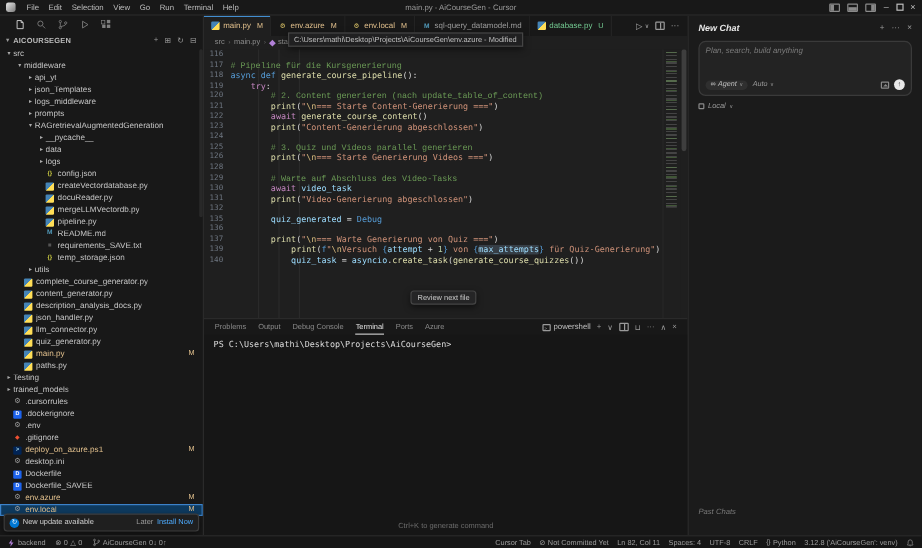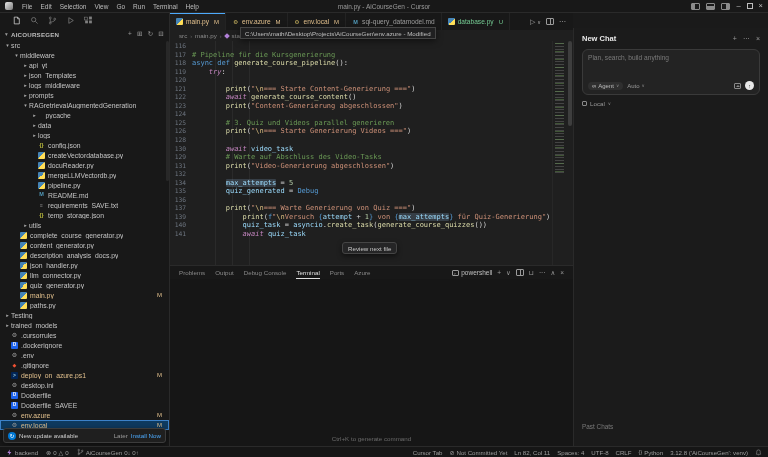--- a/index.html
+++ b/index.html
@@ -71,21 +71,21 @@
 
   .breadcrumb{height:11px;flex:none;display:flex;align-items:center;font-size:6.2px;color:#8c8c8c;padding:0 9px;gap:3px;background:#1f1f1f;}
   .crumb-sep{color:#666;font-size:5.5px;}
   .crumb-sym{width:4px;height:4px;background:#b180d7;transform:rotate(45deg);flex:none;}
 
   
   .editor{position:relative;flex:1;overflow:hidden;font-family:"DejaVu Sans Mono","Liberation Mono",monospace;font-size:7px;padding-top:1px;}
   .code-line{display:flex;height:8.55px;line-height:8.55px;white-space:pre;}
   .ln{width:22px;flex:none;text-align:right;padding-right:6px;color:#6e7681;font-size:6.3px;}
   .lc{flex:1;overflow:hidden;}
-  .tk-p{color:#d4d4d4;} .tk-c{color:#6a9955;} .tk-k{color:#569cd6;} .tk-kc{color:#c586c0;font-style:italic;}
+  .tk-p{color:#d4d4d4;} .tk-c{color:#6a9955;font-family:Liberation Mono, monospace;} .tk-k{color:#569cd6;} .tk-kc{color:#c586c0;}
   .tk-f{color:#dcdcaa;} .tk-s{color:#ce9178;} .tk-e{color:#d7ba7d;} .tk-n{color:#b5cea8;}
   .tk-v{color:#9cdcfe;} .tk-b{color:#569cd6;}
   .tk-vh{color:#9cdcfe;background:rgba(90,110,130,.40);border-radius:1px;}
   .guide{position:absolute;top:0;bottom:0;width:1px;background:rgba(255,255,255,.05);}
   .minimap{position:absolute;right:6px;top:0;bottom:0;width:15px;border-left:1px solid rgba(255,255,255,.04);background:#1f1f1f;}
   .minimap-inner{position:absolute;left:2px;right:3px;top:2px;height:58%;
     background:repeating-linear-gradient(to bottom,rgba(106,153,85,.45) 0 1px,transparent 1px 8px),
                repeating-linear-gradient(to bottom,rgba(200,200,200,.22) 0 1px,transparent 1px 3px);}
   .vscroll{position:absolute;right:0;top:0;bottom:0;width:6px;}
   .vthumb{position:absolute;top:0;left:1px;width:4px;height:85px;background:rgba(120,120,120,.35);border-radius:2px;}
@@ -100,21 +100,21 @@
   .panel-tab.active{color:#e0e0e0;}
   .panel-tab.active::after{content:"";position:absolute;left:0;right:0;bottom:-2.5px;height:1px;background:#e0e0e0;}
   .panel-actions{margin-left:auto;display:flex;align-items:center;gap:5px;color:#9a9a9a;font-size:6.5px;}
   .shell-item{display:flex;align-items:center;gap:2px;color:#c0c0c0;}
   .term-ic{width:7px;height:6px;border:1px solid #9a9a9a;border-radius:1px;font-size:4px;line-height:5px;text-align:center;color:#9a9a9a;}
   .terminal{flex:1;background:#161616;position:relative;}
   .term-line{font-family:"DejaVu Sans Mono","Liberation Mono",monospace;font-size:7px;color:#dcdcdc;padding:4px 8px;white-space:pre;}
   .term-hint{position:absolute;bottom:4px;left:0;right:0;text-align:center;font-size:6.2px;color:#6b6b6b;}
 
   
-  .chat{position:absolute;top:28px;right:0;width:195px;bottom:11px;background:#1b1b1b;border-left:1px solid #2a2a2a;padding:6px 8px;}
+  .chat{position:absolute;top:13px;right:0;width:195px;bottom:11px;background:#1b1b1b;border-left:1px solid #2a2a2a;padding:6px 8px;font-style:italic;}
   .chat-header{display:flex;align-items:center;font-size:7.5px;font-weight:bold;color:#e8e8e8;margin-bottom:6px;}
   .chat-h-icons{margin-left:auto;display:flex;gap:6px;color:#9a9a9a;font-size:7px;font-weight:normal;}
   .chat-box{border:1px solid #3a3a3a;background:#232323;border-radius:6px;height:46px;padding:4px 5px;position:relative;}
   .chat-ph{font-size:6.6px;color:#7a7a7a;}
   .chat-controls{position:absolute;bottom:4px;left:5px;right:5px;display:flex;align-items:center;gap:4px;}
   .pill{display:flex;align-items:center;gap:2px;background:#2f2f2f;border-radius:6px;padding:1px 4px;font-size:6px;color:#bdbdbd;cursor:pointer;}
   .pill .inf{color:#d0d0d0;}
   .car{font-size:4.5px;color:#8a8a8a;}
   .model-sel{display:flex;align-items:center;gap:2px;font-size:6px;color:#9a9a9a;cursor:pointer;}
   .ctl-right{margin-left:auto;display:flex;align-items:center;gap:4px;}
@@ -437,39 +437,37 @@
     </div>
   <div class="editor">
     <div class="guide" style="left:45px;"></div>
     <div class="guide" style="left:62px;"></div>
     <div class="guide" style="left:79px;"></div>
     <div id="code">
         <div class="code-line"><span class="ln">116</span><span class="lc"></span></div>
         <div class="code-line"><span class="ln">117</span><span class="lc"><span class="tk-c"># Pipeline für die Kursgenerierung</span></span></div>
         <div class="code-line"><span class="ln">118</span><span class="lc"><span class="tk-k">async </span><span class="tk-k">def </span><span class="tk-f">generate_course_pipeline</span><span class="tk-p">():</span></span></div>
         <div class="code-line"><span class="ln">119</span><span class="lc"><span class="tk-p">    </span><span class="tk-kc">try</span><span class="tk-p">:</span></span></div>
-        <div class="code-line"><span class="ln">120</span><span class="lc"><span class="tk-p">        </span></span></div>
+        <div class="code-line"><span class="ln">120</span><span class="lc"><span class="tk-p">        </span><span class="tk-c"># 2. Content generieren (nach update_table_of_content)</span></span></div>
         <div class="code-line"><span class="ln">121</span><span class="lc"><span class="tk-p">        </span><span class="tk-f">print</span><span class="tk-p">(</span><span class="tk-s">"</span><span class="tk-e">\n</span><span class="tk-s">=== Starte Content-Generierung ==="</span><span class="tk-p">)</span></span></div>
         <div class="code-line"><span class="ln">122</span><span class="lc"><span class="tk-p">        </span><span class="tk-kc">await </span><span class="tk-f">generate_course_content</span><span class="tk-p">()</span></span></div>
         <div class="code-line"><span class="ln">123</span><span class="lc"><span class="tk-p">        </span><span class="tk-f">print</span><span class="tk-p">(</span><span class="tk-s">"Content-Generierung abgeschlossen"</span><span class="tk-p">)</span></span></div>
         <div class="code-line"><span class="ln">124</span><span class="lc"></span></div>
         <div class="code-line"><span class="ln">125</span><span class="lc"><span class="tk-p">        </span><span class="tk-c"># 3. Quiz und Videos parallel generieren</span></span></div>
         <div class="code-line"><span class="ln">126</span><span class="lc"><span class="tk-p">        </span><span class="tk-f">print</span><span class="tk-p">(</span><span class="tk-s">"</span><span class="tk-e">\n</span><span class="tk-s">=== Starte Generierung Videos ==="</span><span class="tk-p">)</span></span></div>
         <div class="code-line"><span class="ln">128</span><span class="lc"></span></div>
+        <div class="code-line"><span class="ln">129</span><span class="lc"><span class="tk-p">        </span><span class="tk-c"># Warte auf Abschluss des Video-Tasks</span></span></div>
         <div class="code-line"><span class="ln">130</span><span class="lc"><span class="tk-p">        </span><span class="tk-kc">await </span><span class="tk-v">video_task</span></span></div>
-        <div class="code-line"><span class="ln">129</span><span class="lc"><span class="tk-p">        </span><span class="tk-c"># Warte auf Abschluss des Video-Tasks</span></span></div>
         <div class="code-line"><span class="ln">131</span><span class="lc"><span class="tk-p">        </span><span class="tk-f">print</span><span class="tk-p">(</span><span class="tk-s">"Video-Generierung abgeschlossen"</span><span class="tk-p">)</span></span></div>
         <div class="code-line"><span class="ln">132</span><span class="lc"></span></div>
-        <div class="code-line"><span class="ln">134</span><span class="lc"><span class="tk-p">        </span><span class="tk-vh">max_attempts</span><span class="tk-p"> = </span><span class="tk-n">5</span></span></div>
         <div class="code-line"><span class="ln">135</span><span class="lc"><span class="tk-p">        </span><span class="tk-v">quiz_generated</span><span class="tk-p"> = </span><span class="tk-k">Debug</span></span></div>
         <div class="code-line"><span class="ln">136</span><span class="lc"></span></div>
         <div class="code-line"><span class="ln">137</span><span class="lc"><span class="tk-p">        </span><span class="tk-f">print</span><span class="tk-p">(</span><span class="tk-s">"</span><span class="tk-e">\n</span><span class="tk-s">=== Warte Generierung von Quiz ==="</span><span class="tk-p">)</span></span></div>
         <div class="code-line"><span class="ln">139</span><span class="lc"><span class="tk-p">            </span><span class="tk-f">print</span><span class="tk-p">(</span><span class="tk-k">f</span><span class="tk-s">"</span><span class="tk-e">\n</span><span class="tk-s">Versuch </span><span class="tk-b">{</span><span class="tk-v">attempt</span><span class="tk-p"> + </span><span class="tk-n">1</span><span class="tk-b">}</span><span class="tk-s"> von </span><span class="tk-b">{</span><span class="tk-vh">max_attempts</span><span class="tk-b">}</span><span class="tk-s"> für Quiz-Generierung"</span><span class="tk-p">)</span></span></div>
         <div class="code-line"><span class="ln">140</span><span class="lc"><span class="tk-p">            </span><span class="tk-v">quiz_task</span><span class="tk-p"> = </span><span class="tk-v">asyncio</span><span class="tk-p">.</span><span class="tk-f">create_task</span><span class="tk-p">(</span><span class="tk-f">generate_course_quizzes</span><span class="tk-p">())</span></span></div>
-        <div class="code-line"><span class="ln">141</span><span class="lc"><span class="tk-p">            </span><span class="tk-kc">await </span><span class="tk-v">quiz_task</span></span></div>
       </div>
     <div class="minimap">
         <div class="minimap-inner"></div>
       </div>
     <div class="vscroll">
         <div class="vthumb"></div>
       </div>
     <div class="hint-popup">Review next file</div>
   </div>
   <div class="panel">
@@ -490,20 +488,21 @@
         <span>+</span>
         <span>∨</span>
         <span class="split-ic"></span>
         <span>⊔</span>
         <span>···</span>
         <span>∧</span>
         <span>×</span>
       </span>
     </div>
     <div class="terminal">
+      <div class="term-line">PS C:\Users\mathi\Desktop\Projects\AiCourseGen&gt;</div>
       <div class="term-hint">Ctrl+K to generate command</div>
     </div>
   </div>
 </div>
 
 <div class="path-tooltip">C:\Users\mathi\Desktop\Projects\AiCourseGen\env.azure - Modified</div>
 
 <div class="chat">
   <div class="chat-header">
     <span>New Chat</span>

